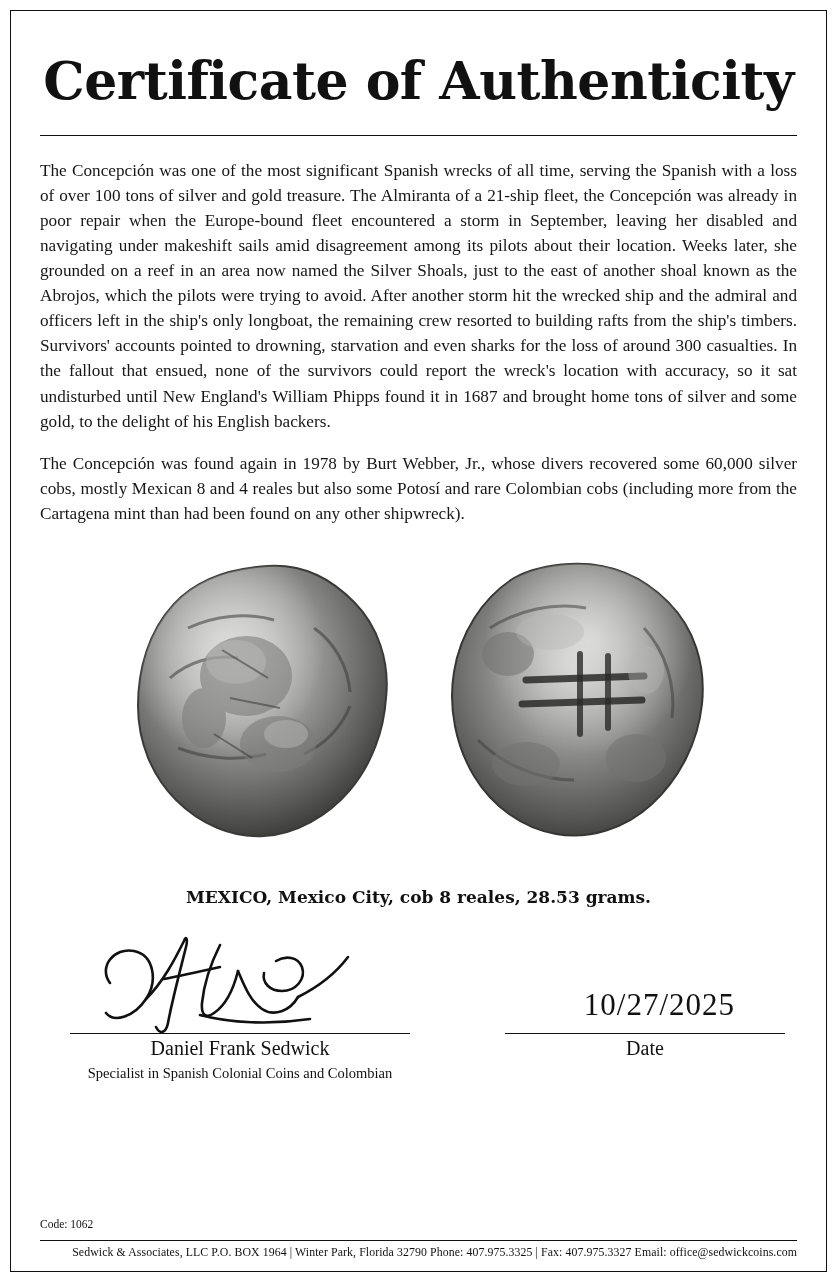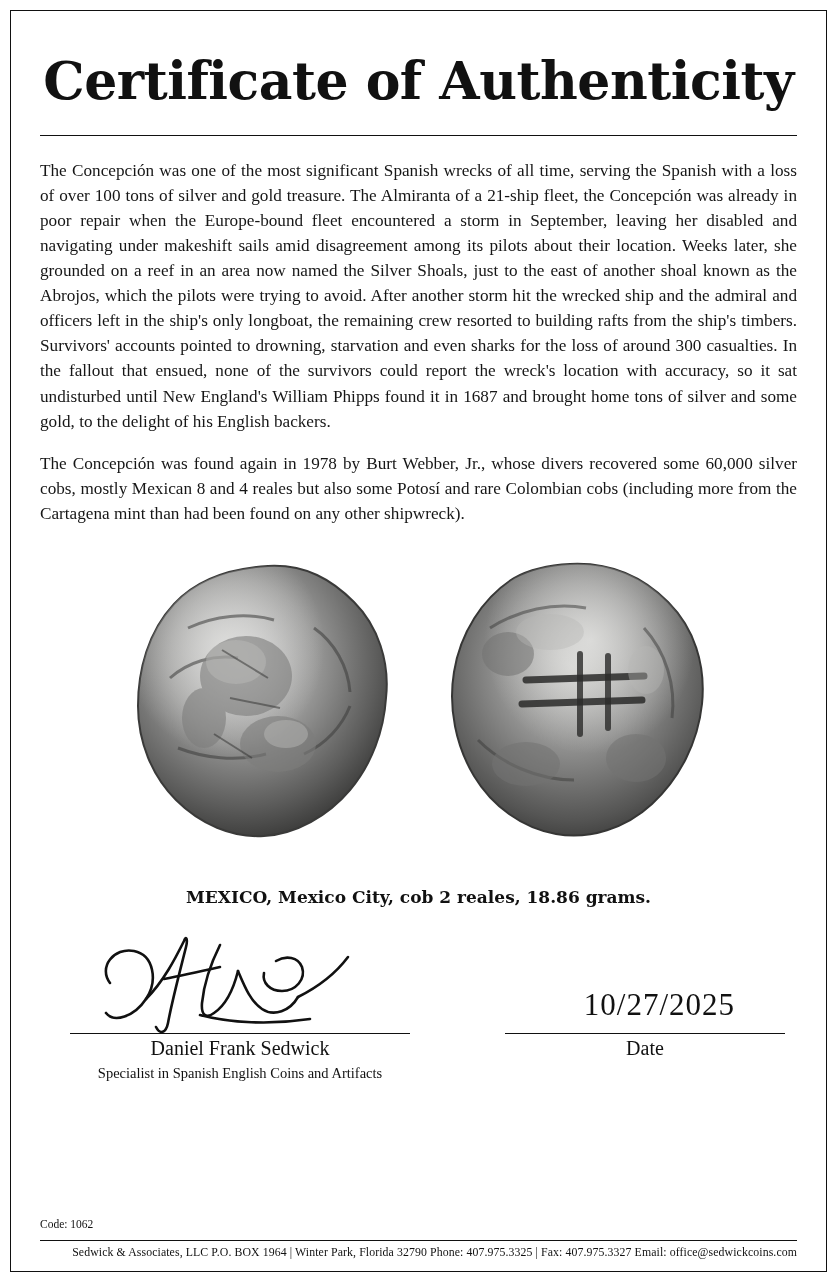--- a/index.html
+++ b/index.html
@@ -271,21 +271,21 @@
             <ellipse cx="78" cy="96" rx="26" ry="22"></ellipse>
           </g>
           <g fill="#b8b8b6" opacity="0.4">
             <ellipse cx="120" cy="74" rx="34" ry="18"></ellipse>
             <ellipse cx="216" cy="112" rx="18" ry="24"></ellipse>
           </g>
         </svg>
       </div>
     </div>
 
-    <div class="caption">MEXICO, Mexico City, cob 2 reales, 18.86 grams.</div>
+    <div class="caption">MEXICO, Mexico City, cob 8 reales, 28.53 grams.</div>
 
     <div class="sign-area">
       <svg class="sig-svg" width="300" height="110" viewBox="0 0 300 110">
         <g fill="none" stroke="#111" stroke-width="2.6" stroke-linecap="round">
           <path d="M30 56 C18 40 34 20 54 24 C74 28 78 54 66 72 C54 90 34 96 26 86"></path>
           <path d="M66 72 C84 54 96 30 104 14 C106 8 108 12 106 20 C100 44 92 74 88 96 C86 106 80 108 76 100"></path>
           <path d="M84 52 C104 48 122 44 140 40"></path>
           <path d="M140 18 C132 34 124 56 122 76 C121 88 126 92 134 86 C146 78 154 60 158 44"></path>
           <path d="M158 44 C164 58 170 74 182 82 C194 90 210 84 218 70"></path>
           <path d="M196 34 C206 28 218 30 222 40 C226 52 216 64 202 64 C190 64 182 56 184 46"></path>
@@ -293,21 +293,21 @@
           <path d="M120 88 C150 96 190 98 230 92"></path>
         </g>
       </svg>
 
       <div class="date-text">10/27/2025</div>
 
       <div class="sig-line"></div>
       <div class="date-line"></div>
 
       <div class="sig-name">Daniel Frank Sedwick</div>
-      <div class="sig-role">Specialist in Spanish English Coins and Artifacts</div>
+      <div class="sig-role">Specialist in Spanish Colonial Coins and Colombian</div>
       <div class="date-label">Date</div>
     </div>
 
   </div>
 
   <div class="footer">
     <div class="code">Code: 1062</div>
     <div class="footer-rule"></div>
     <div class="footer-line">Sedwick &amp; Associates, LLC P.O. BOX 1964 | Winter Park, Florida 32790 Phone: 407.975.3325 | Fax: 407.975.3327 Email: office@sedwickcoins.com</div>
   </div>

